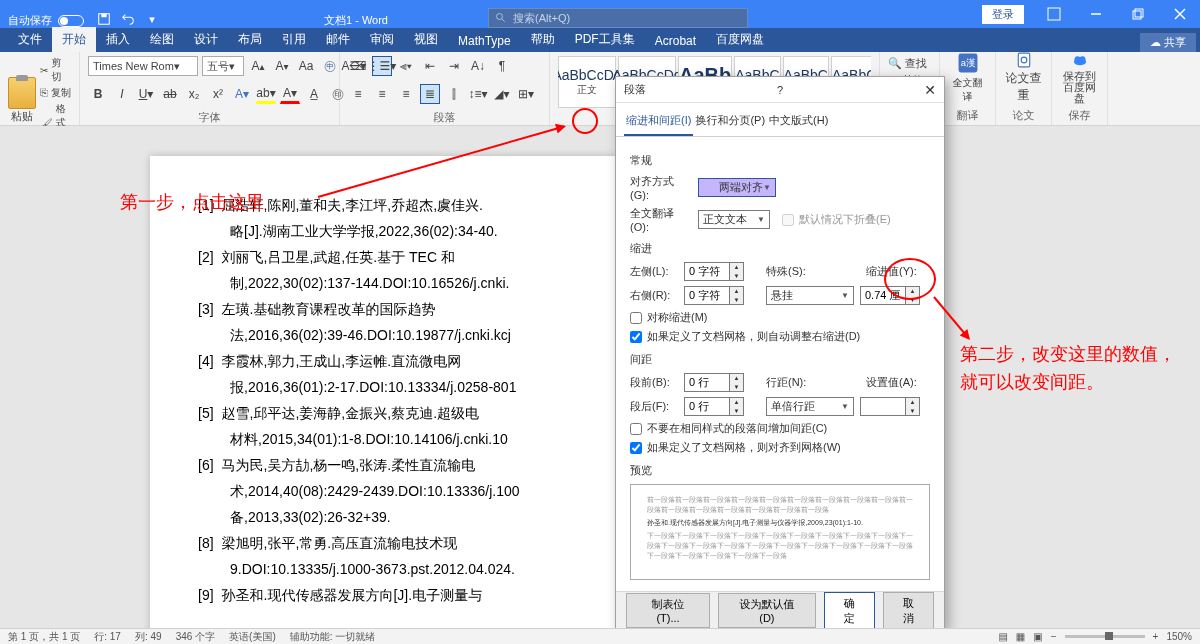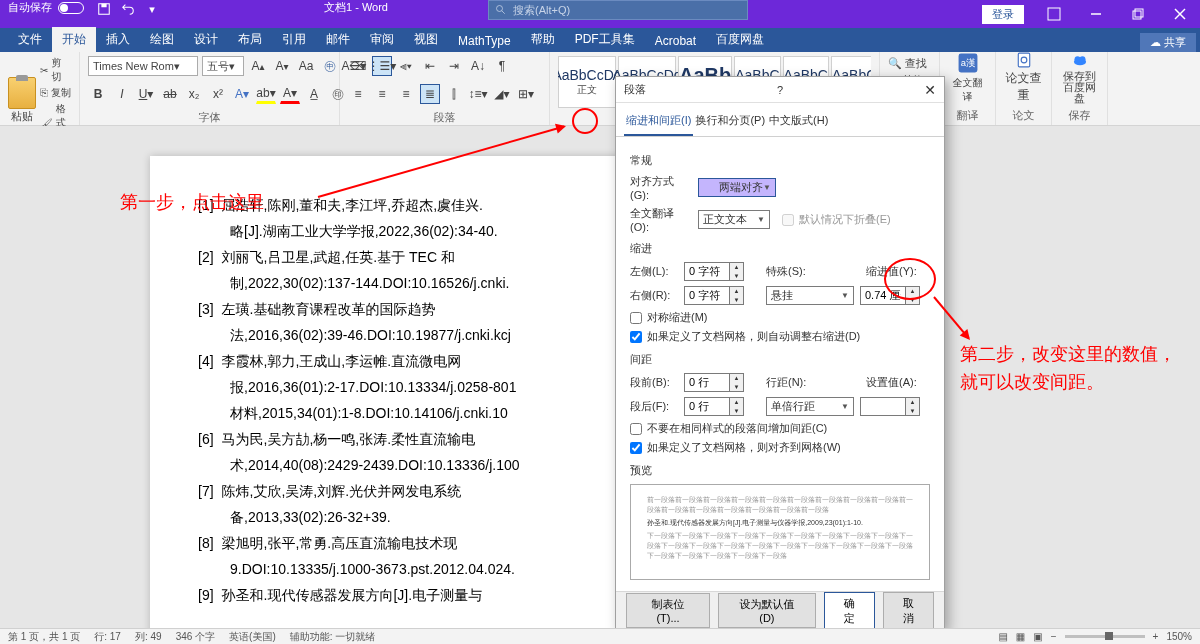--- a/index.html
+++ b/index.html
@@ -1,19 +1,19 @@
 <!DOCTYPE html>
 <html><head>
 <meta charset="utf-8">
 <style>
 * { margin: 0; padding: 0; box-sizing: border-box; font-family: "Microsoft YaHei", Arial, sans-serif; }
 body { background: #fff; width: 1200px; height: 644px; overflow: hidden; position: relative; }
 
 
-.titlebar { height: 28px; background: #6d28d9; display: flex; align-items: flex-start; color: #fff; font-size: 11px; }
+.titlebar { height: 28px; background: #3b82f6; display: flex; align-items: flex-end; color: #fff; font-size: 11px; }
 .titlebar .auto-save { display: flex; align-items: center; gap: 6px; padding: 0 8px; }
 .titlebar .toggle { width: 26px; height: 12px; border: 1px solid #fff; border-radius: 6px; position: relative; }
 .titlebar .toggle::after { content: ""; position: absolute; width: 8px; height: 8px; background: #fff; border-radius: 50%; top: 1px; left: 1px; }
 .titlebar .ticon { width: 18px; height: 18px; display: flex; align-items: center; justify-content: center; margin: 0 3px; }
 .titlebar .doc-title { flex: 0 0 auto; margin-left: 160px; }
 .titlebar .search { margin-left: 100px; width: 260px; height: 20px; background: #4a6fa8; border: 1px solid #6b8bc0; display: flex; align-items: center; padding: 0 6px; gap: 6px; color: #c8d4e8; }
 .titlebar .search svg { width: 12px; height: 12px; }
 .titlebar .right { margin-left: auto; display: flex; align-items: center; gap: 2px; }
 .titlebar .login-btn { background: #fff; color: #2b579a; padding: 2px 10px; font-size: 11px; margin-right: 8px; }
 .titlebar .win-btn { width: 40px; height: 28px; display: flex; align-items: center; justify-content: center; }
@@ -332,24 +332,24 @@
 <div class="doc-area">
   <div class="page" id="doc-page">
       <div class="doc-line"><span class="ref-num">[1]</span>屈浩轩,陈刚,董和夫,李江坪,乔超杰,虞佳兴.</div>
       <div class="doc-line indent">略[J].湖南工业大学学报,2022,36(02):34-40.</div>
       <div class="doc-line"><span class="ref-num">[2]</span>刘丽飞,吕卫星,武超,任英.基于 TEC 和</div>
       <div class="doc-line indent">制,2022,30(02):137-144.DOI:10.16526/j.cnki.</div>
       <div class="doc-line"><span class="ref-num">[3]</span>左璜.基础教育课程改革的国际趋势</div>
       <div class="doc-line indent">法,2016,36(02):39-46.DOI:10.19877/j.cnki.kcj</div>
       <div class="doc-line"><span class="ref-num">[4]</span>李霞林,郭力,王成山,李运帷.直流微电网</div>
       <div class="doc-line indent">报,2016,36(01):2-17.DOI:10.13334/j.0258-801</div>
+      <div class="doc-line"><span class="ref-num">[5]</span>赵雪,邱平达,姜海静,金振兴,蔡克迪.超级电</div>
       <div class="doc-line indent">材料,2015,34(01):1-8.DOI:10.14106/j.cnki.10</div>
       <div class="doc-line"><span class="ref-num">[6]</span>马为民,吴方劼,杨一鸣,张涛.柔性直流输电</div>
       <div class="doc-line indent">术,2014,40(08):2429-2439.DOI:10.13336/j.100</div>
-      <div class="doc-line"><span class="ref-num">[7]</span>陈炜,艾欣,吴涛,刘辉.光伏并网发电系统</div>
       <div class="doc-line indent">备,2013,33(02):26-32+39.</div>
       <div class="doc-line"><span class="ref-num">[8]</span>梁旭明,张平,常勇.高压直流输电技术现</div>
       <div class="doc-line indent">9.DOI:10.13335/j.1000-3673.pst.2012.04.024.</div>
       <div class="doc-line"><span class="ref-num">[9]</span>孙圣和.现代传感器发展方向[J].电子测量与</div>
     </div>
 </div>
 
 <div class="dialog">
   <div class="dialog-title">
     <span>段落</span>

